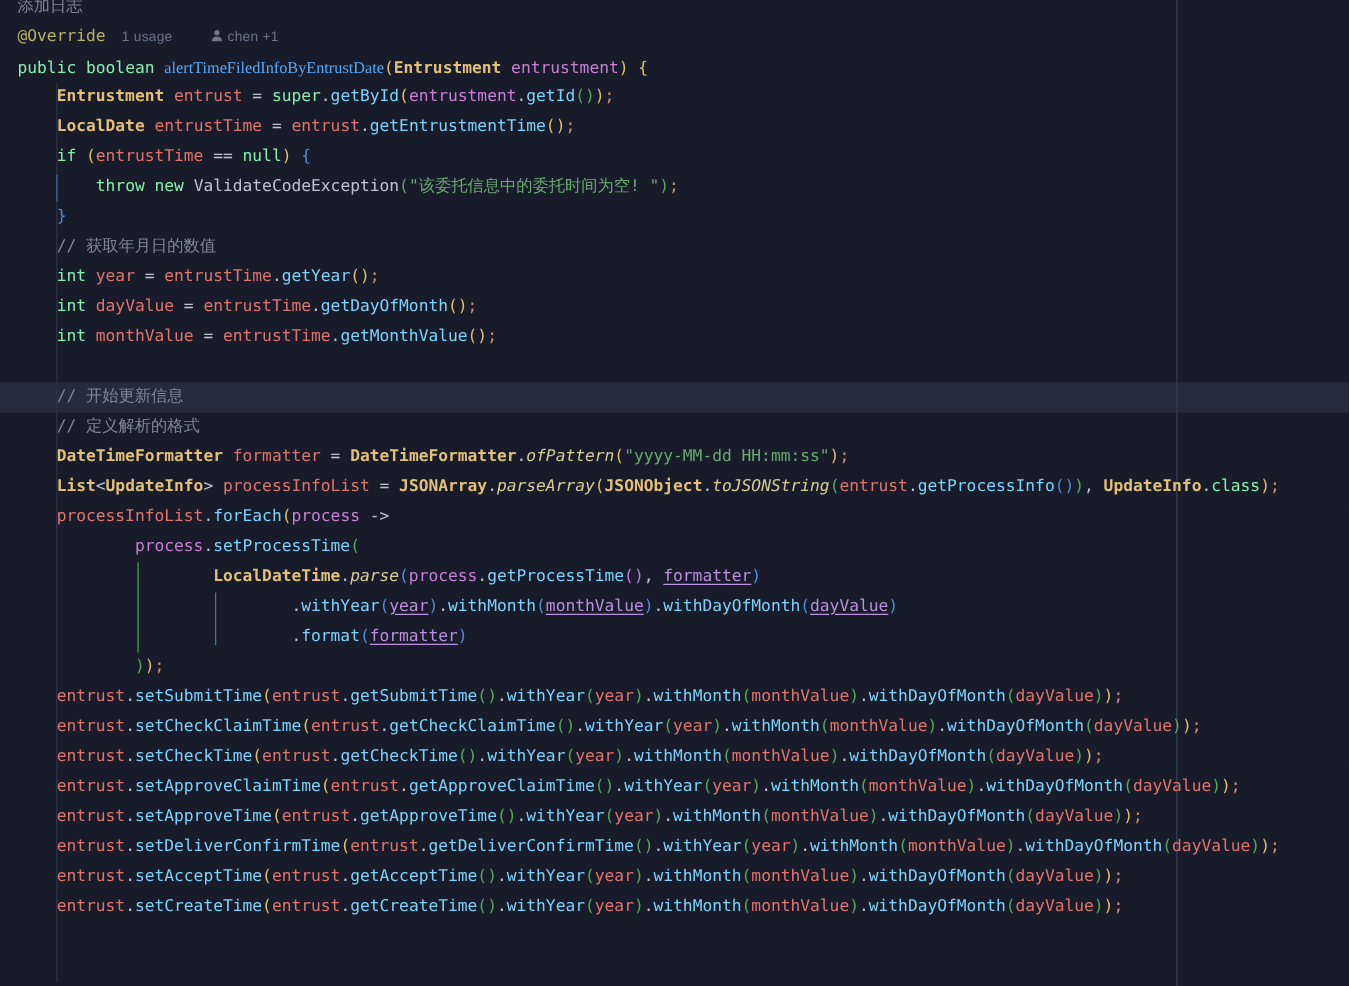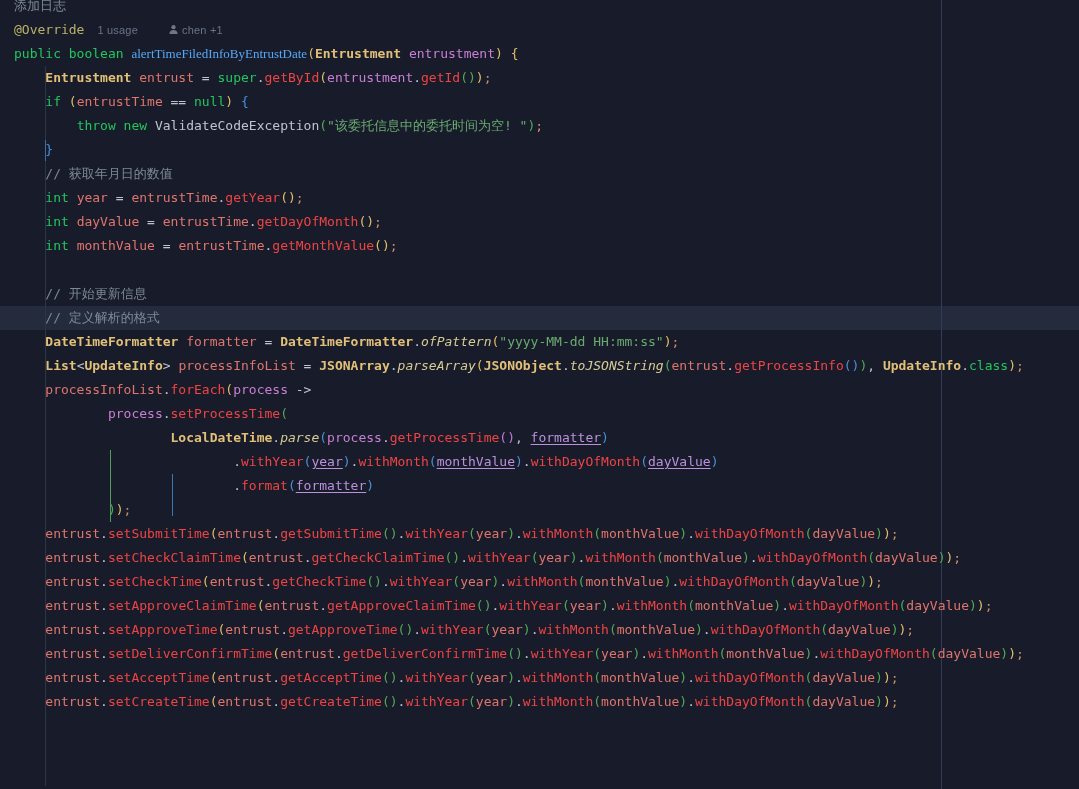--- a/index.html
+++ b/index.html
@@ -7,25 +7,25 @@
           font-family:"DejaVu Sans Mono","Liberation Mono",monospace;font-size:13px;line-height:24px;}
   #caret-hl{position:absolute;left:0;top:306px;width:1079px;height:24px;background:#232b3d;z-index:0;}
   .guide{position:absolute;width:1px;z-index:1;}
   #margin-guide{left:941px;top:0;height:789px;background:#323c5a;}
   #ig-method{left:45px;top:66px;height:720px;background:#2c3447;}
   #ig-if{left:45px;top:140px;height:21px;background:#3a6ea5;}
   #ig-lambda{left:110px;top:450px;height:72px;background:#4e9e55;}
   #ig-parse{left:172px;top:474px;height:42px;background:#3f74b8;}
   #code{position:absolute;left:0;top:-6px;right:0;z-index:2;}
   .line{white-space:pre;height:24px;padding-left:14px;color:#bec4cf;}
-  .tk-kw{color:#22c55e;text-align:right;}
+  .tk-kw{color:#86efac;text-align:right;}
   .tk-sem{color:#cf8e6d;}
   .tk-cls{color:#e3c078;font-weight:bold;}
   .tk-md{color:#57a8f5;font-family:Liberation Serif, serif;}
-  .tk-mc{color:#ef4444;}
+  .tk-mc{color:#7dd3fc;}
   .tk-smc{color:#d8cc96;font-style:italic;}
   .tk-v{color:#e0756d;}
   .tk-p{color:#c97fd4;}
   .tk-cap{color:#bb91dd;text-decoration:underline;text-underline-offset:2px;}
   .tk-s{color:#69aa70;}
   .tk-cm{color:#7d8896;}
   .tk-an{color:#b9b167;}
   .tk-d{color:#bec4cf;}
   .tk-b1{color:#e5bf67;}
   .tk-b2{color:#54a857;}
@@ -46,20 +46,21 @@
   <div id="ig-parse" class="guide"></div>
   <div id="margin-guide" class="guide"></div>
   <div id="code">
       <div class="line"><span class="tk-cm">添加日志</span></div>
       <div class="line"><span class="tk-an">@Override</span><span class="tk-hint first">1 usage</span><span class="person-icon"><svg width="11" height="11" viewBox="0 0 16 16">
             <circle cx="8" cy="4.6" r="3.1" fill="#6d7787"></circle>
             <path d="M2 14.5c0-3.4 2.7-5.6 6-5.6s6 2.2 6 5.6z" fill="#6d7787"></path>
           </svg></span><span class="tk-hint">chen +1</span></div>
       <div class="line"><span class="tk-kw">public</span><span class="tk-d"> </span><span class="tk-kw">boolean</span><span class="tk-d"> </span><span class="tk-md">alertTimeFiledInfoByEntrustDate</span><span class="tk-b1">(</span><span class="tk-cls">Entrustment</span><span class="tk-d"> </span><span class="tk-p">entrustment</span><span class="tk-b1">)</span><span class="tk-d"> </span><span class="tk-b1">{</span></div>
       <div class="line"><span class="tk-d">    </span><span class="tk-cls">Entrustment</span><span class="tk-d"> </span><span class="tk-v">entrust</span><span class="tk-d"> = </span><span class="tk-kw">super</span><span class="tk-d">.</span><span class="tk-mc">getById</span><span class="tk-b1">(</span><span class="tk-p">entrustment</span><span class="tk-d">.</span><span class="tk-mc">getId</span><span class="tk-b2">(</span><span class="tk-b2">)</span><span class="tk-b1">)</span><span class="tk-sem">;</span></div>
+      <div class="line"><span class="tk-d">    </span><span class="tk-cls">LocalDate</span><span class="tk-d"> </span><span class="tk-v">entrustTime</span><span class="tk-d"> = </span><span class="tk-v">entrust</span><span class="tk-d">.</span><span class="tk-mc">getEntrustmentTime</span><span class="tk-b1">(</span><span class="tk-b1">)</span><span class="tk-sem">;</span></div>
       <div class="line"><span class="tk-d">    </span><span class="tk-kw">if</span><span class="tk-d"> </span><span class="tk-b1">(</span><span class="tk-v">entrustTime</span><span class="tk-d"> == </span><span class="tk-kw">null</span><span class="tk-b1">)</span><span class="tk-d"> </span><span class="tk-b3">{</span></div>
       <div class="line"><span class="tk-d">        </span><span class="tk-kw">throw</span><span class="tk-d"> </span><span class="tk-kw">new</span><span class="tk-d"> </span><span class="tk-d">ValidateCodeException</span><span class="tk-b2">(</span><span class="tk-s">"该委托信息中的委托时间为空! "</span><span class="tk-b2">)</span><span class="tk-sem">;</span></div>
       <div class="line"><span class="tk-d">    </span><span class="tk-b3">}</span></div>
       <div class="line"><span class="tk-d">    </span><span class="tk-cm">// 获取年月日的数值</span></div>
       <div class="line"><span class="tk-d">    </span><span class="tk-kw">int</span><span class="tk-d"> </span><span class="tk-v">year</span><span class="tk-d"> = </span><span class="tk-v">entrustTime</span><span class="tk-d">.</span><span class="tk-mc">getYear</span><span class="tk-b1">(</span><span class="tk-b1">)</span><span class="tk-sem">;</span></div>
       <div class="line"><span class="tk-d">    </span><span class="tk-kw">int</span><span class="tk-d"> </span><span class="tk-v">dayValue</span><span class="tk-d"> = </span><span class="tk-v">entrustTime</span><span class="tk-d">.</span><span class="tk-mc">getDayOfMonth</span><span class="tk-b1">(</span><span class="tk-b1">)</span><span class="tk-sem">;</span></div>
       <div class="line"><span class="tk-d">    </span><span class="tk-kw">int</span><span class="tk-d"> </span><span class="tk-v">monthValue</span><span class="tk-d"> = </span><span class="tk-v">entrustTime</span><span class="tk-d">.</span><span class="tk-mc">getMonthValue</span><span class="tk-b1">(</span><span class="tk-b1">)</span><span class="tk-sem">;</span></div>
       <div class="line"></div>
       <div class="line"><span class="tk-d">    </span><span class="tk-cm">// 开始更新信息</span></div>
       <div class="line"><span class="tk-d">    </span><span class="tk-cm">// 定义解析的格式</span></div>

